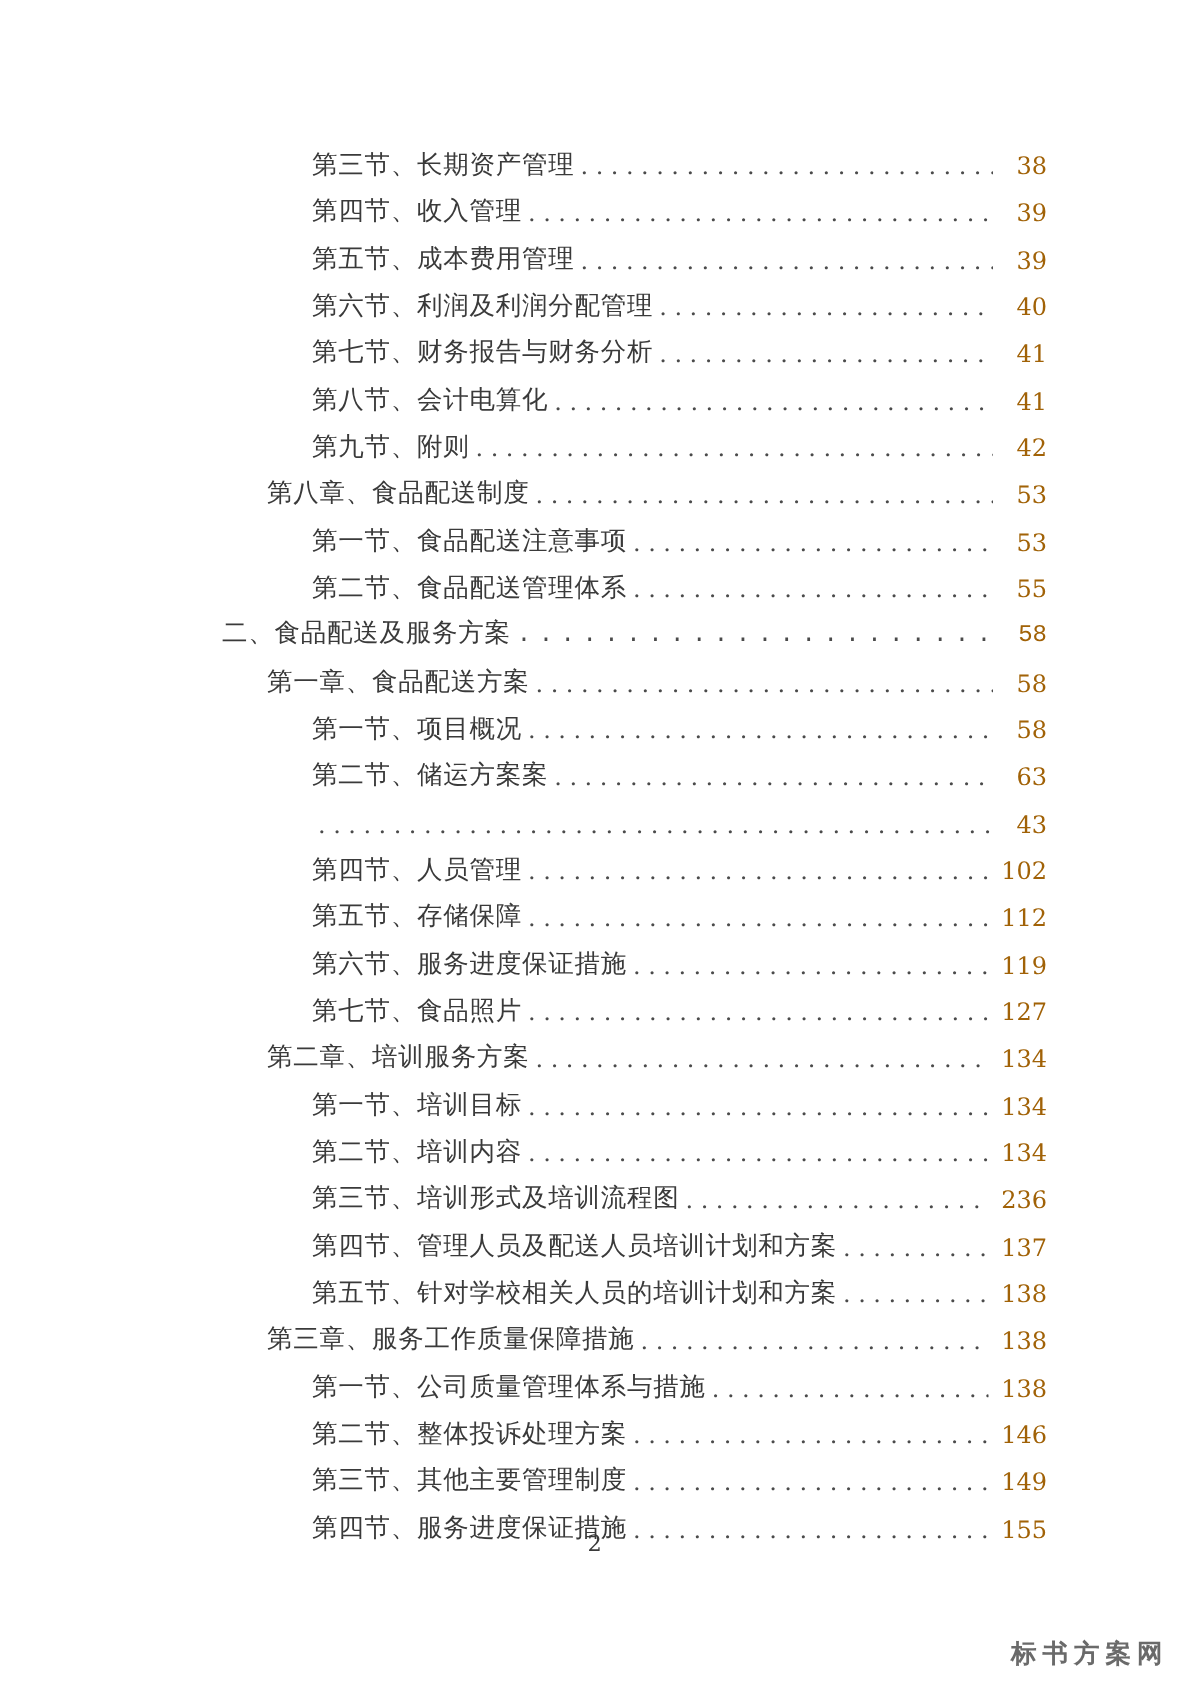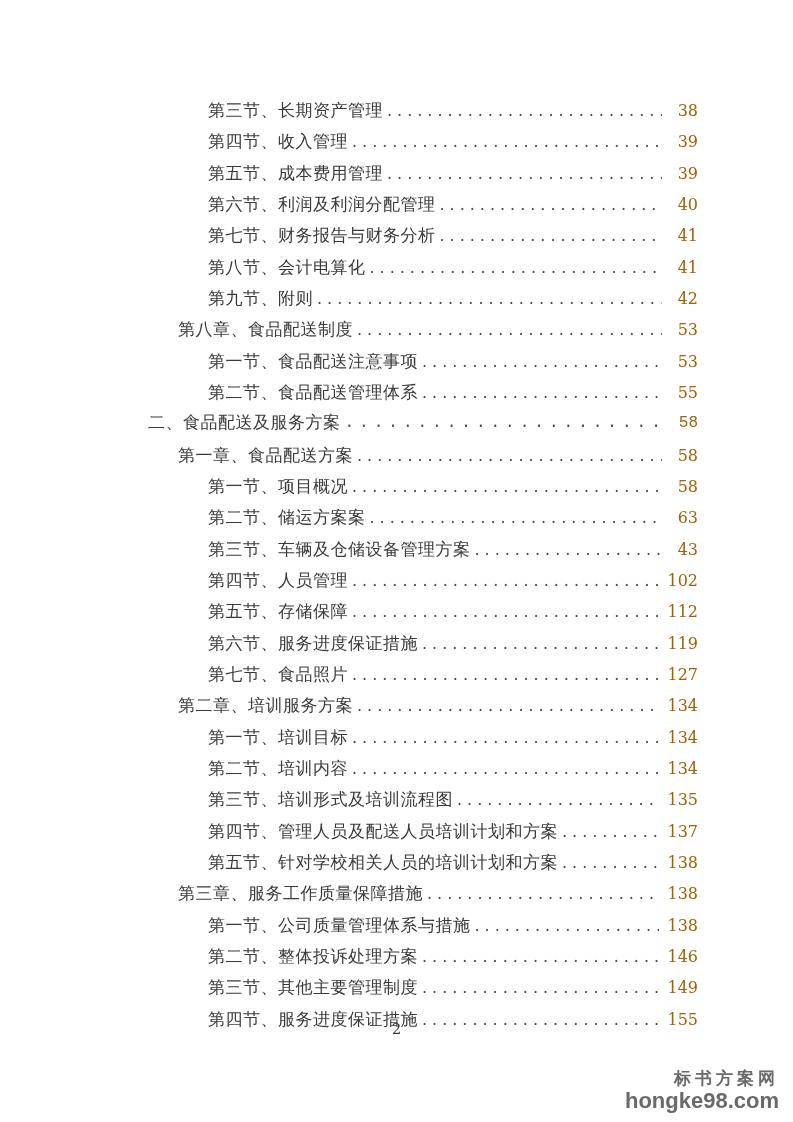--- a/index.html
+++ b/index.html
@@ -169,21 +169,20 @@
     <span class="toc-page">58</span>
   </div>
 
   <div class="toc-row level-3">
     <span class="toc-title">第二节、储运方案案</span>
     <span class="leader"></span>
     <span class="toc-page">63</span>
   </div>
 
   <div class="toc-row level-3">
-    <span class="toc-title">第三节、车辆及仓储设备管理方案</span>
     <span class="leader"></span>
     <span class="toc-page">43</span>
   </div>
 
   <div class="toc-row level-3">
     <span class="toc-title">第四节、人员管理</span>
     <span class="leader"></span>
     <span class="toc-page">102</span>
   </div>
 
@@ -219,21 +218,21 @@
 
   <div class="toc-row level-3">
     <span class="toc-title">第二节、培训内容</span>
     <span class="leader"></span>
     <span class="toc-page">134</span>
   </div>
 
   <div class="toc-row level-3">
     <span class="toc-title">第三节、培训形式及培训流程图</span>
     <span class="leader"></span>
-    <span class="toc-page">135</span>
+    <span class="toc-page">236</span>
   </div>
 
   <div class="toc-row level-3">
     <span class="toc-title">第四节、管理人员及配送人员培训计划和方案</span>
     <span class="leader"></span>
     <span class="toc-page">137</span>
   </div>
 
   <div class="toc-row level-3">
     <span class="toc-title">第五节、针对学校相关人员的培训计划和方案</span>
@@ -269,16 +268,15 @@
     <span class="toc-title">第四节、服务进度保证措施</span>
     <span class="leader"></span>
     <span class="toc-page">155</span>
   </div>
 </div>
 
   <div class="page-footer">2</div>
 
   <div class="watermark">
     <div class="wm-name">标书方案网</div>
-    <div class="wm-url">hongke98.com</div>
   </div>
 
 </div>
 
 </body></html>

